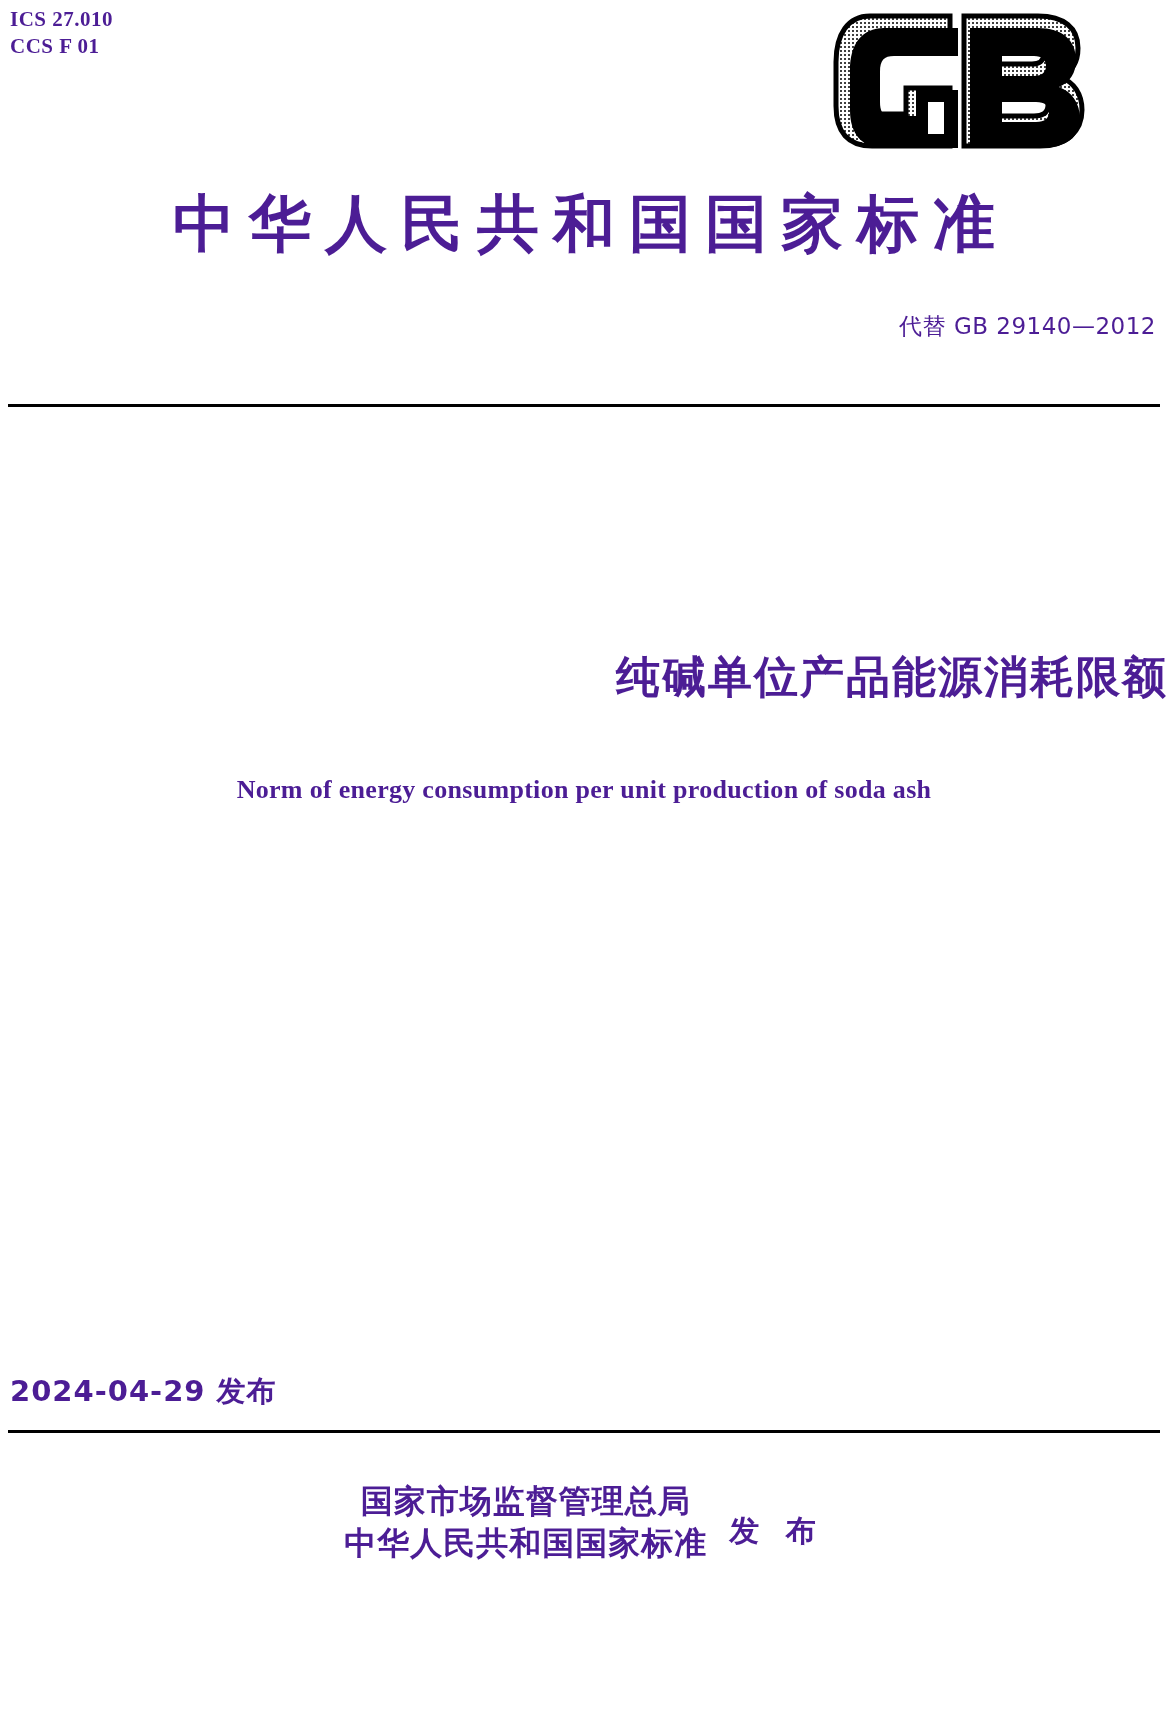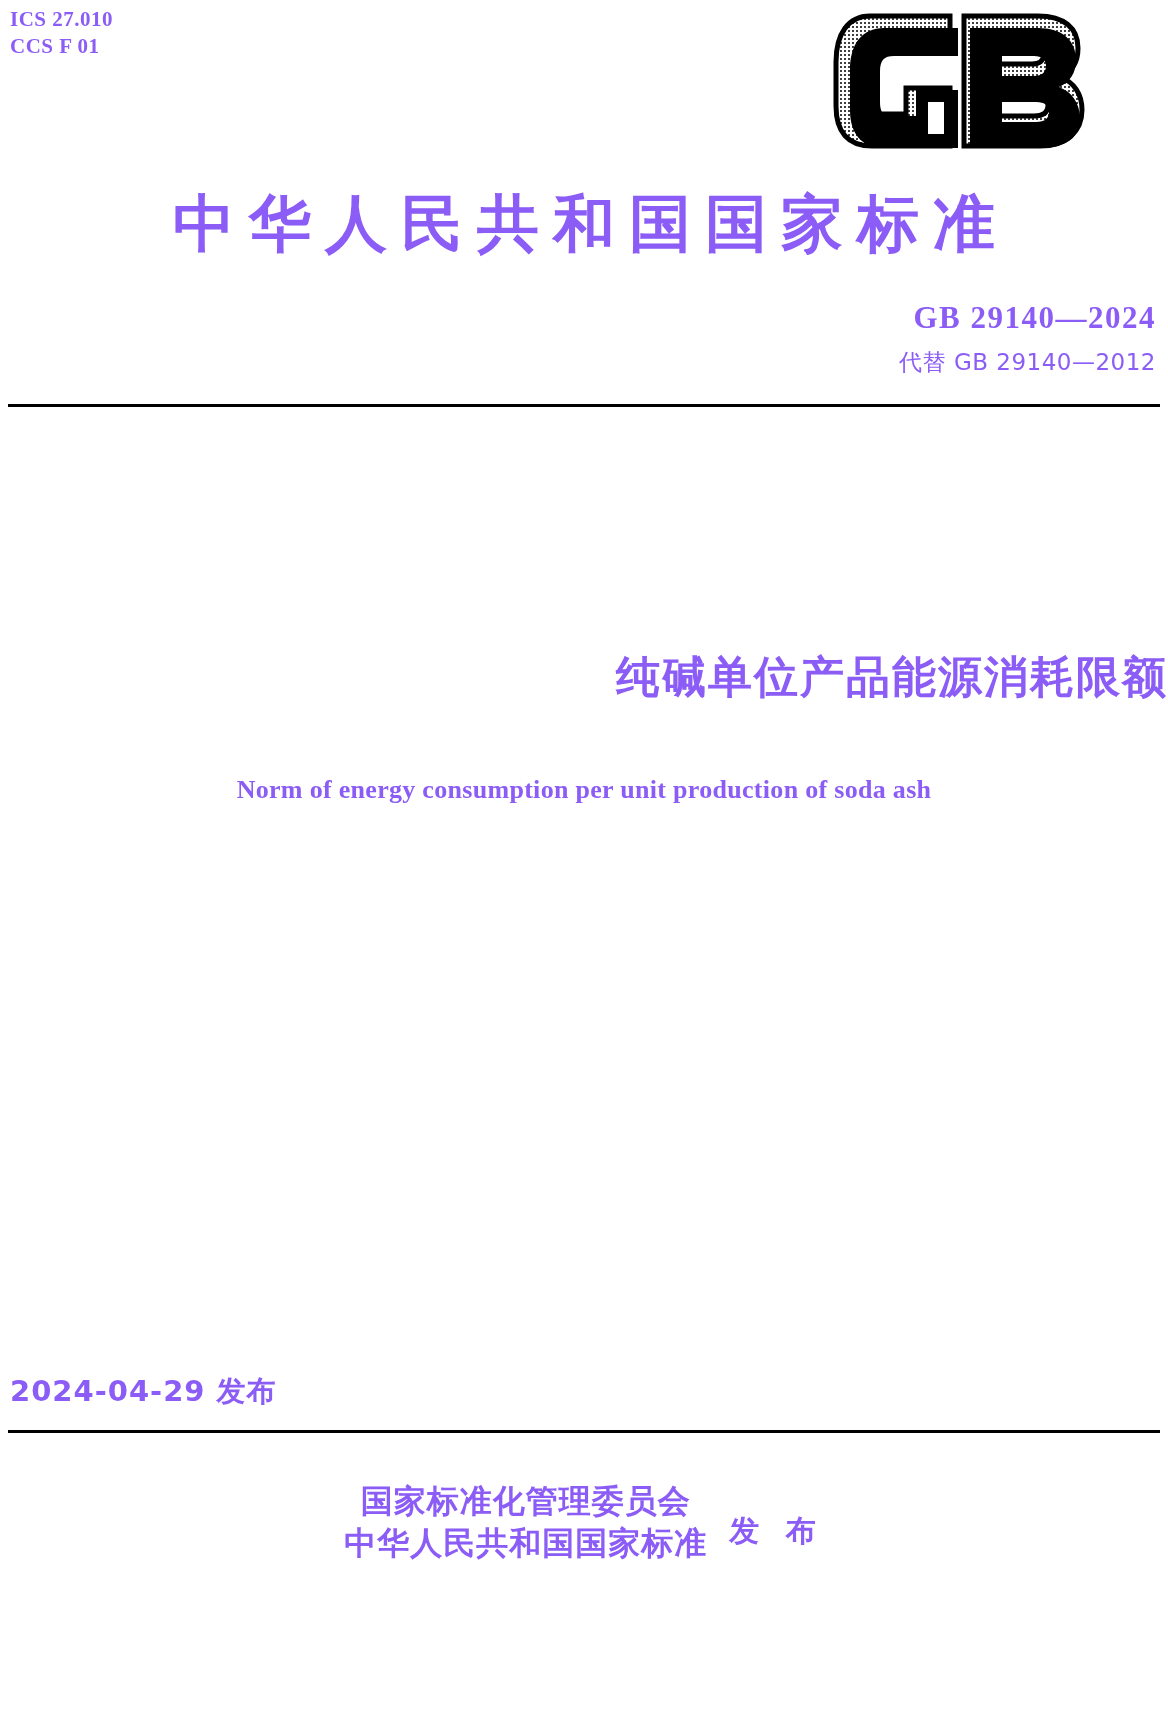--- a/index.html
+++ b/index.html
@@ -6,21 +6,21 @@
     margin: 0;
     padding: 0;
     background: #ffffff;
   }
   .page {
     position: relative;
     width: 1168px;
     height: 1688px;
     background: #ffffff;
     font-family: "Liberation Serif", serif;
-    color: #8b5cf6;
+    color: #4c1d95;
     overflow: hidden;
     box-sizing: border-box;
   }
 
   
   .codes {
     position: absolute;
     left: 10px;
     top: 6px;
     font-family: "Liberation Serif", serif;
@@ -197,37 +197,36 @@
 
       <path d="M138 18 L206 18 C230 18 244 30 244 50 C244 63 238 72 227 77 C240 82 248 93 248 109 C248 128 233 138 208 138 L138 138 Z
                M170 46 L170 66 L202 66 C210 66 214 62 214 56 C214 50 210 46 202 46 Z
                M170 92 L170 112 L204 112 C213 112 217 108 217 102 C217 96 213 92 204 92 Z" fill="#000" fill-rule="evenodd"></path>
     </svg>
   </div>
 
   <div class="cn-title">中华人民共和国国家标准</div>
 
   <div class="std-no">
-    <div class="main">GB 29140—2024</div>
     <div class="replaces">
       <span class="lbl">代替</span>
       <span>GB 29140—2012</span>
     </div>
   </div>
 
   <div class="rule-top"></div>
 
   <div class="doc-title-cn">纯碱单位产品能源消耗限额</div>
   <div class="doc-title-en">Norm of energy consumption per unit production of soda ash</div>
 
   <div class="date-issue">2024-04-29 发布</div>
 
   <div class="rule-bottom"></div>
 
   <div class="publisher">
     <div class="org">
-      <div>国家标准化管理委员会</div>
+      <div>国家市场监督管理总局</div>
       <div>中华人民共和国国家标准</div>
     </div>
     <div class="issue-word">发 布</div>
   </div>
 
 </div>
 
 </body></html>

